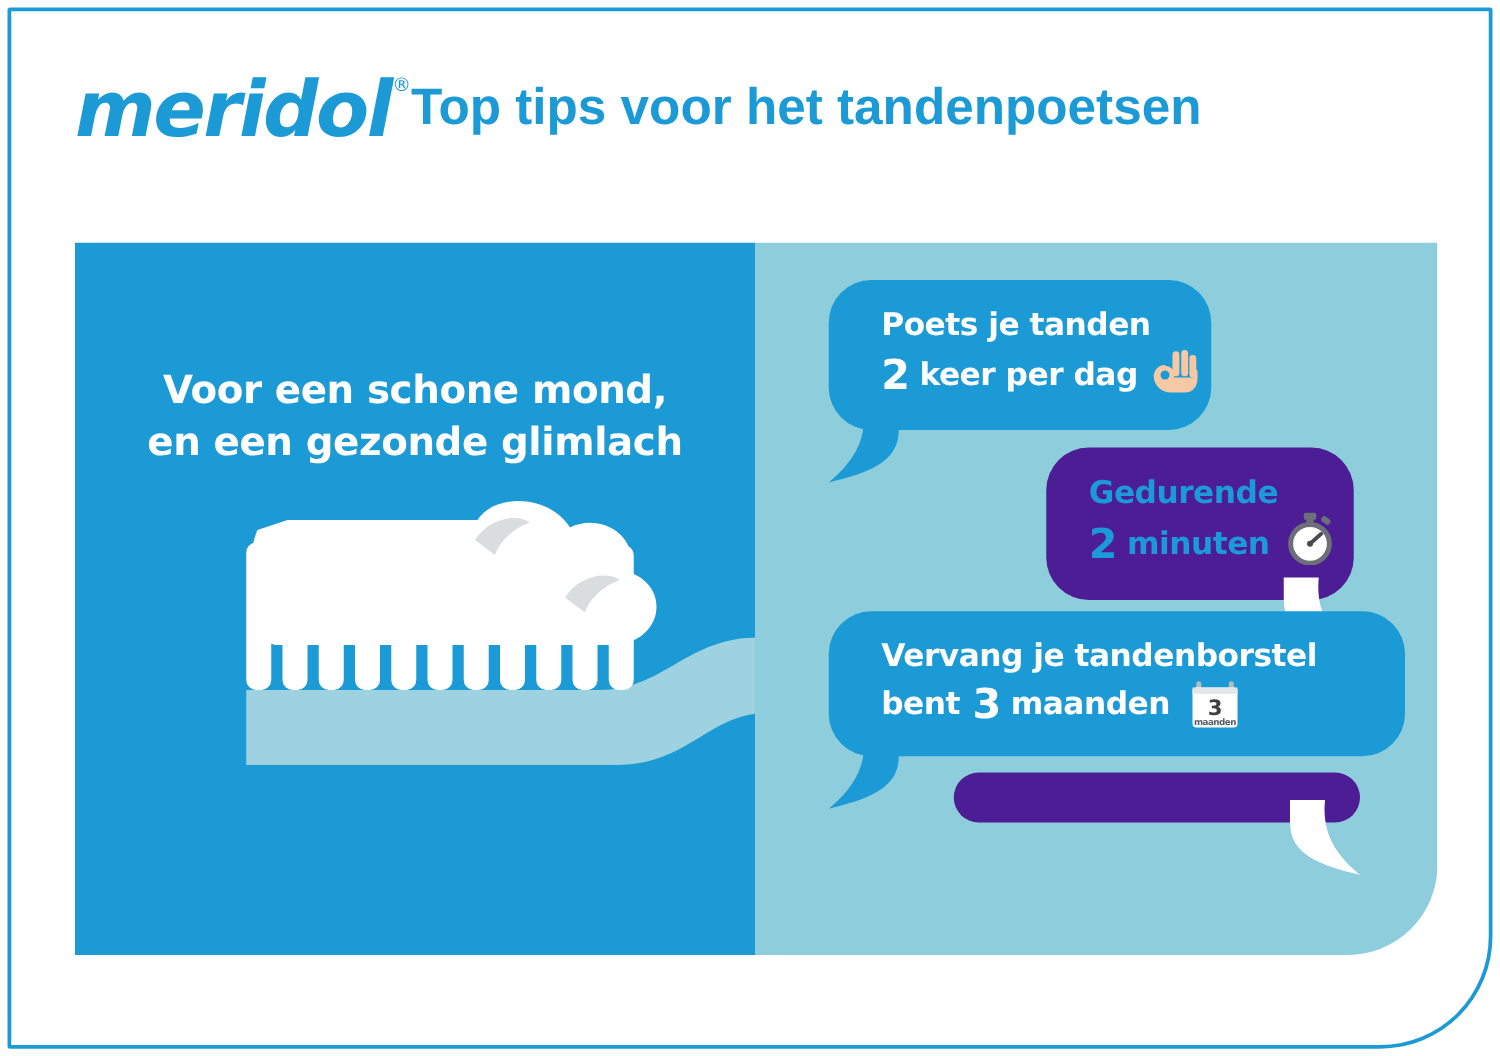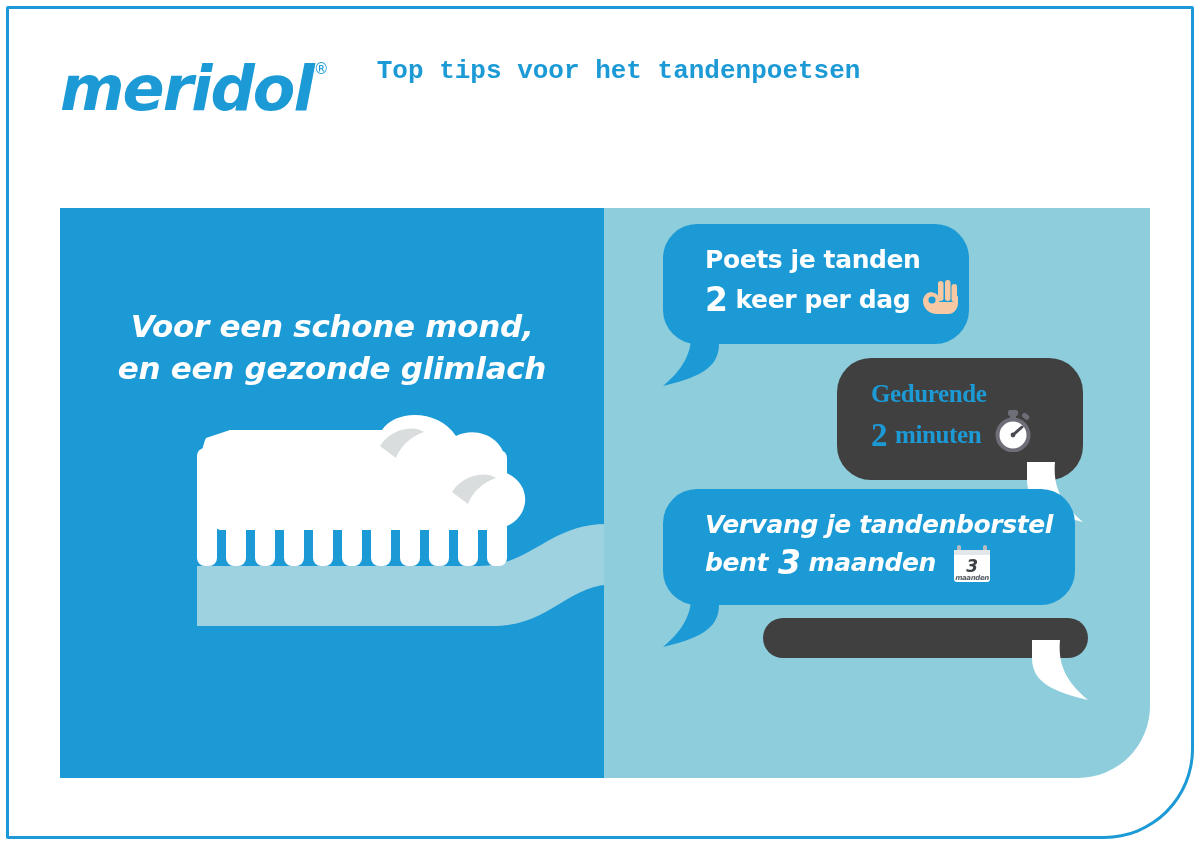--- a/index.html
+++ b/index.html
@@ -25,24 +25,24 @@
     left: 6px; top: 6px;
     width: 1188px; height: 833px;
     border: 3px solid #1C9AD6;
     border-radius: 2px 2px 90px 2px;
     pointer-events: none;
   }
 
   
   .header {
     position: absolute;
-    left: 60px; top: 58px;
+    left: 60px; top: 48px;
     width: 1000px; height: 80px;
     display: flex;
-    align-items: flex-start;
+    align-items: center;
   }
 
   .logo {
     position: relative;
     font-family: "DejaVu Sans", sans-serif;
     font-size: 62px;
     font-weight: 700;
     font-style: italic;
     letter-spacing: -2px;
     color: #1C9AD6;
@@ -51,39 +51,37 @@
   }
   .logo-reg {
     position: absolute;
     right: 2px; top: 4px;
     font-size: 15px;
     font-style: normal;
     font-weight: 400;
   }
 
   .header-title {
-    font-family: Liberation Mono, monospace;
-    font-size: 26px;
+    font-family: Liberation Sans, sans-serif;
+    font-size: 41px;
     font-weight: 700;
     color: #1C9AD6;
     line-height: 1;
     padding-bottom: 6px;
     white-space: nowrap;
-    margin-left: 48px;
   }
 
   
   .panel {
     position: absolute;
-    left: 60px; top: 208px;
+    left: 60px; top: 194px;
     width: 1090px; height: 570px;
     border-radius: 0 0 72px 0;
     overflow: hidden;
     display: flex;
-    font-style: italic;
   }
   .panel-left {
     width: 544px;
     height: 100%;
     background: #1C9AD6;
     position: relative;
   }
   .panel-right {
     flex: 1;
     height: 100%;
@@ -119,34 +117,34 @@
     position: absolute;
     border-radius: 34px;
     padding: 20px 43px 20px 42px;
     font-family: "DejaVu Sans", sans-serif;
     font-weight: 700;
     line-height: 1.28;
     font-size: 25px;
     letter-spacing: -0.4px;
   }
   .bubble.blue { background: #1C9AD6; color: #ffffff; }
-  .bubble.white { background: #404040; color: #1C9AD6; font-family: Liberation Serif, serif; }
+  .bubble.white { background: #4c1d95; color: #1C9AD6; }
 
   .bubble .big { font-size: 33px; }
 
   .bubble-line { display: flex; align-items: center; white-space: nowrap; }
 
   
   .tail { position: absolute; width: 60px; height: 62px; overflow: visible; }
   .tail-left  { left: -2px;  bottom: -44px; }
   .tail-right { right: -2px; bottom: -44px; }
 
   .b1 { left: 663px; top: 224px; width: 306px; }
   .b2 { left: 837px; top: 358px; width: 246px; padding: 20px 26px 20px 34px; }
-  .b3 { left: 663px; top: 489px; width: 412px; font-style: italic; }
+  .b3 { left: 663px; top: 489px; width: 461px; }
   .b4 { left: 763px; top: 618px; width: 325px; padding: 20px 26px 20px 38px; }
 
   .emoji {
     display: inline-block;
     margin-left: 12px;
     vertical-align: middle;
   }
 
   
   .cal {

